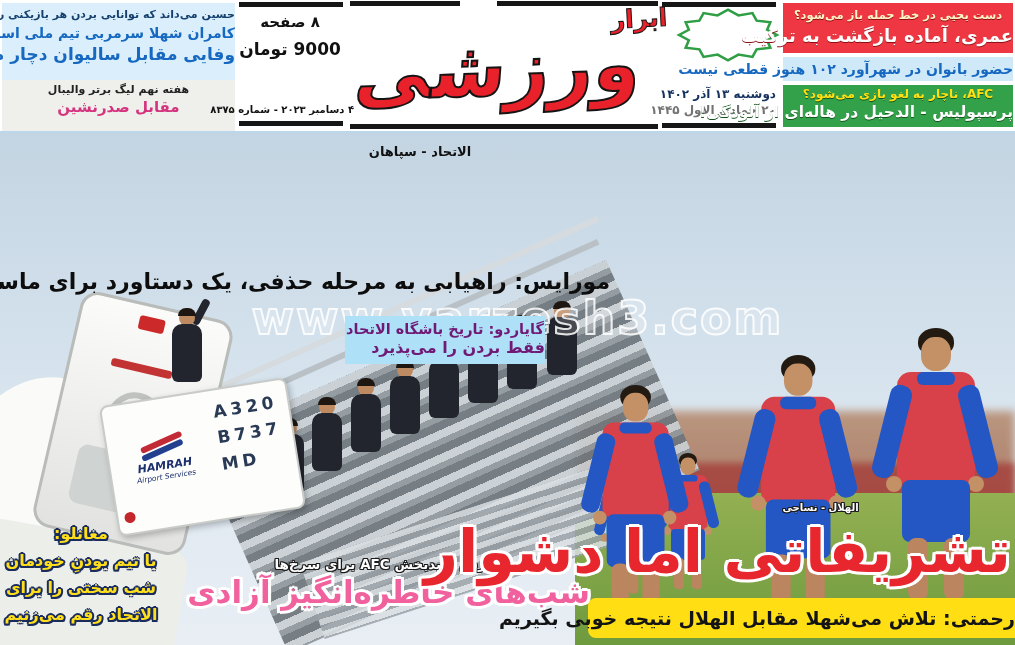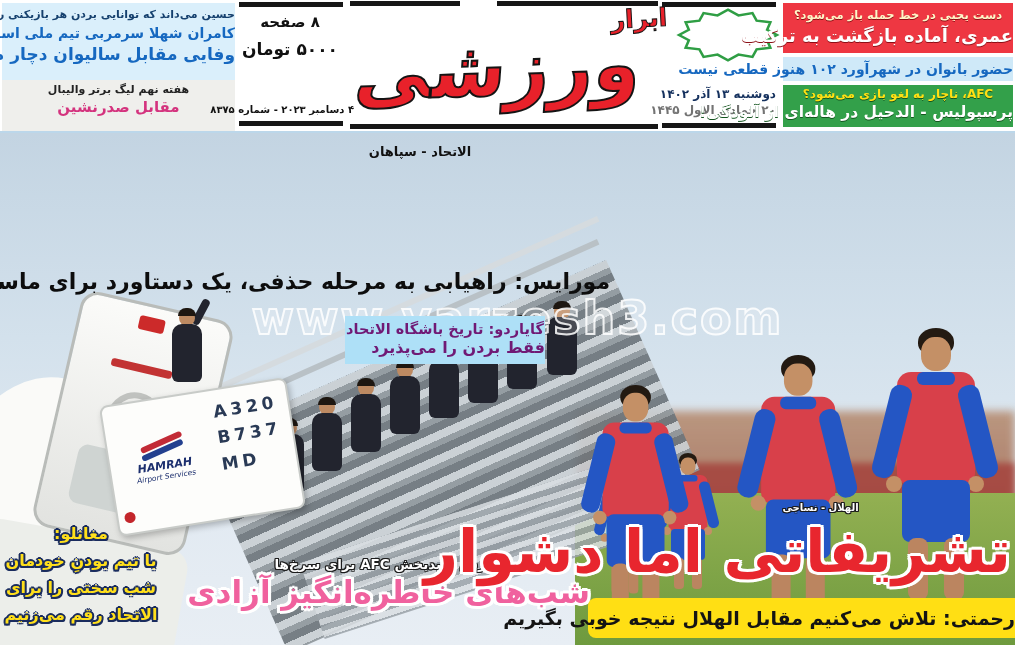--- a/index.html
+++ b/index.html
@@ -151,21 +151,21 @@
     <div class="l2 nw">وفایی مقابل سالیوان دچار مشکل روحی شد</div>
   </div>
 
   <div class="abs box-volleyball ctr">
     <div class="k nw">هفته نهم لیگ برتر والیبال</div>
     <div class="l1 nw">مقابل صدرنشین</div>
   </div>
 
   <div class="abs rule" style="left:239px;top:2px;width:104px;"></div>
   <div class="abs pages ctr b">۸ صفحه</div>
-  <div class="abs price ctr b">۵۰۰۰ تومان</div>
+  <div class="abs price ctr b">9000 تومان</div>
   <div class="abs issue ctr b nw">۴ دسامبر ۲۰۲۳ - شماره ۸۳۷۵</div>
   <div class="abs rule" style="left:239px;top:121px;width:104px;"></div>
 
   <div class="abs rule" style="left:350px;top:1px;width:110px;"></div>
   <div class="abs rule" style="left:497px;top:1px;width:161px;"></div>
   <div class="abs rule" style="left:350px;top:124px;width:308px;"></div>
   <div class="abs mast-big ctr b nw">ورزشی</div>
   <div class="abs mast-small ctr b nw">ابرار</div>
 
   <div class="abs rule" style="left:662px;top:2px;width:114px;"></div>
@@ -357,15 +357,15 @@
       <div class="nw">با تیم بودنِ خودمان</div>
       <div class="nw">شب سختی را برای</div>
       <div class="nw">الاتحاد رقم می‌زنیم</div>
     </div>
 
     <div class="mid-kicker ctr b nw ob1">گزارش امیدبخش AFC برای سرخ‌ها</div>
     <div class="mid-headline ctr b nw ow3">شب‌های خاطره‌انگیز آزادی</div>
 
     <div class="right-kicker ctr b nw ob1">الهلال - نساجی</div>
     <div class="right-headline ctr b nw ow3">تشریفاتی اما دشوار</div>
-    <div class="right-strip ctr nw">رحمتی: تلاش می‌کنیم مقابل الهلال نتیجه خوبی بگیریم</div>
+    <div class="right-strip ctr nw">رحمتی: تلاش می‌شهلا مقابل الهلال نتیجه خوبی بگیریم</div>
   </div>
 </div>
 
 </body></html>

